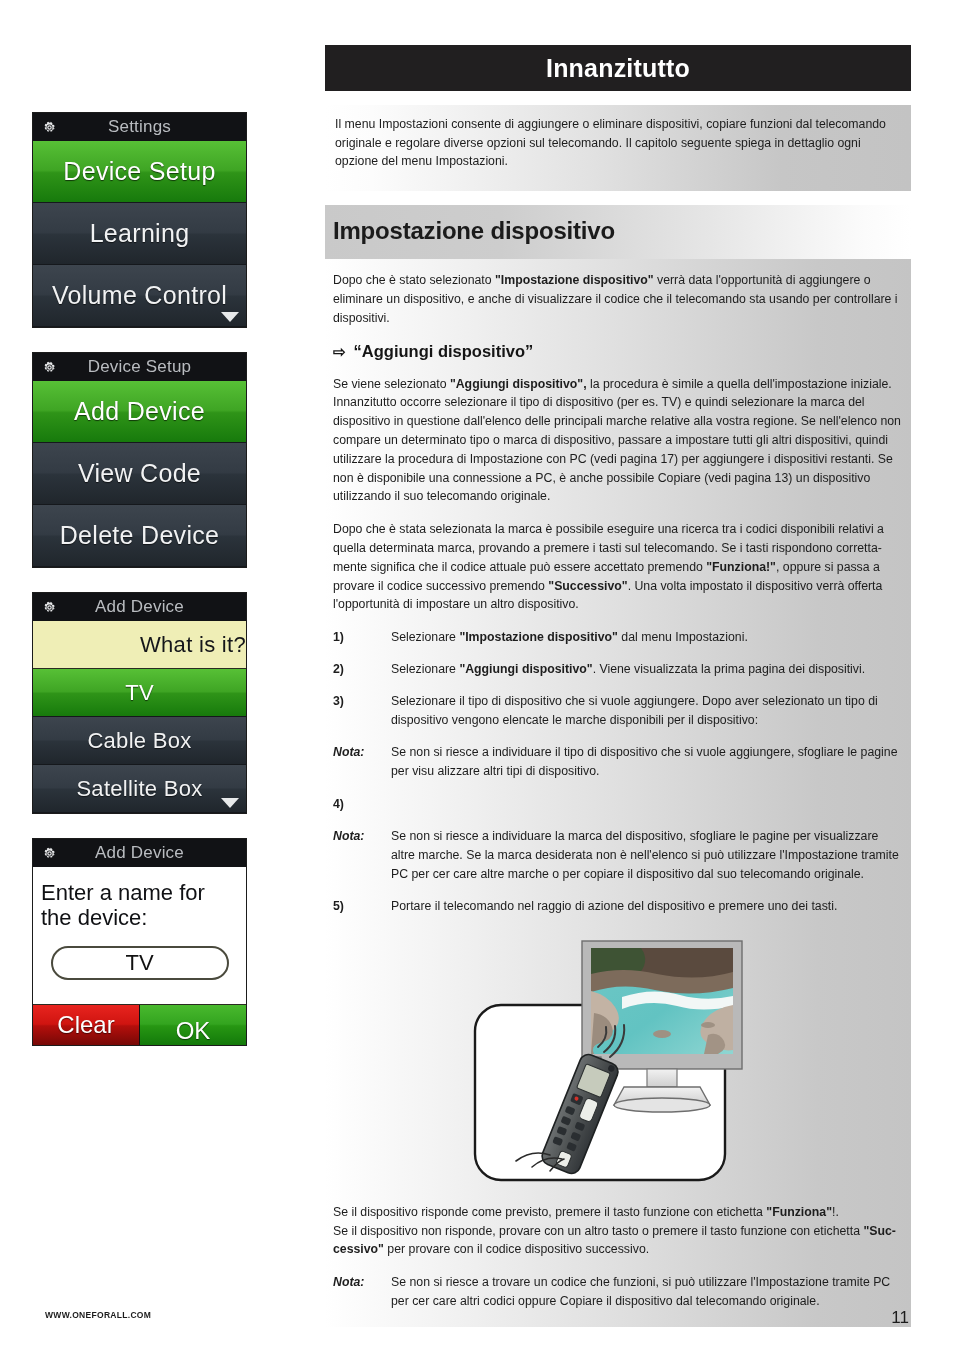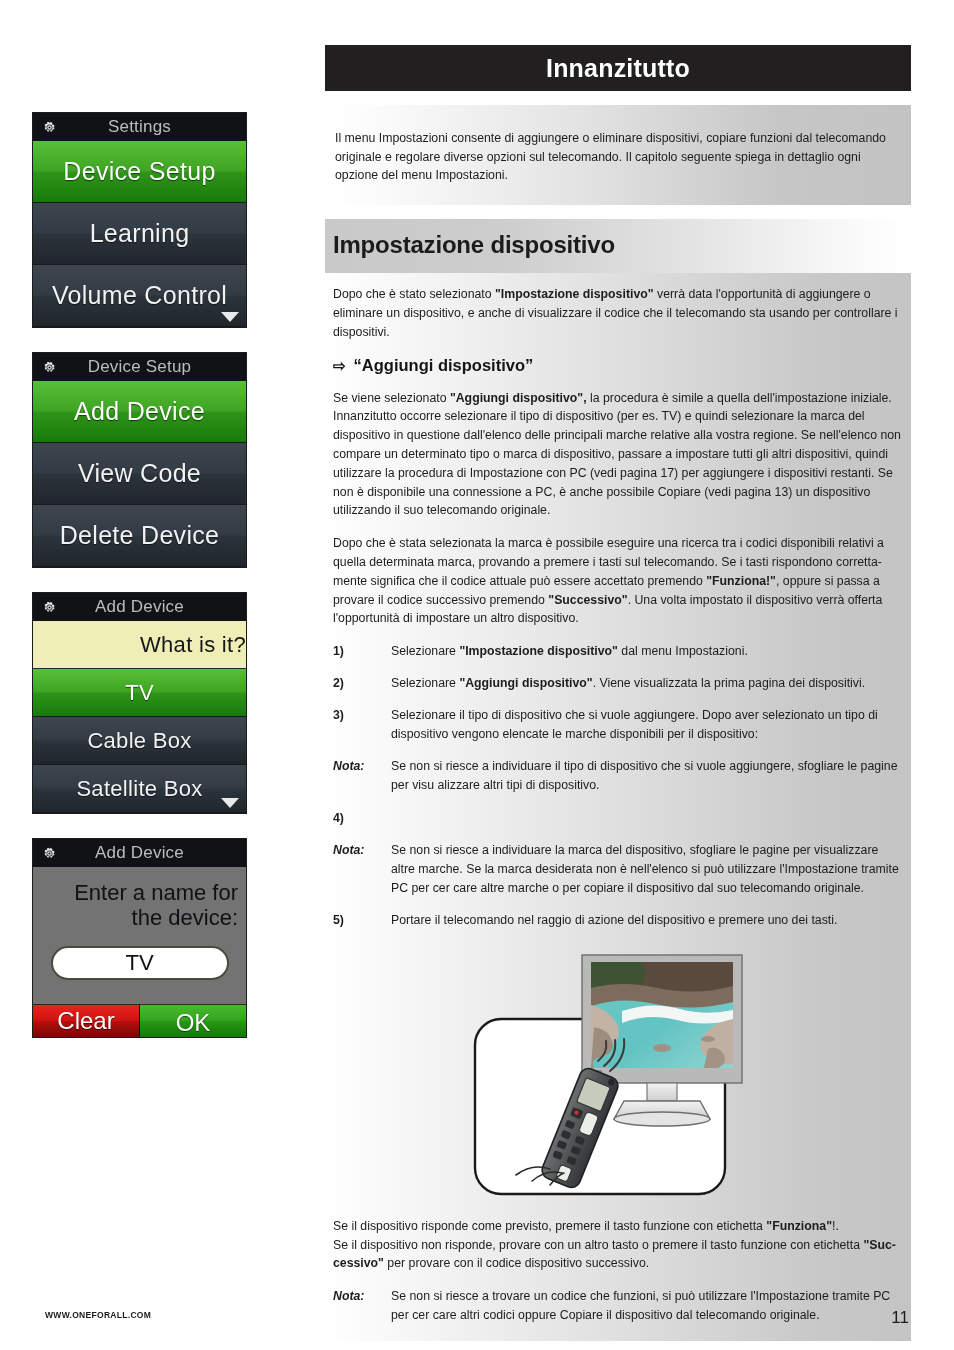--- a/index.html
+++ b/index.html
@@ -38,31 +38,31 @@
     background: linear-gradient(180deg, #57c036 0%, #3fa524 48%, #2f9418 52%, #177a0c 100%);
     color: #ffffff;
   }
   .row.small { height: 48px; font-size: 22px; }
   .row.cream {
     background: #efeeb6; color: #15161a; text-shadow: none;
     border-bottom: 1px solid #2b2b22;
   }
   .row.cream.tall { height: 48px; font-size: 22px; justify-content: flex-end; }
   .panel-cream {
-    background: #737373; color: #15161a; text-align: right;
+    background: #ffffff; color: #15161a; text-align: left;
     padding: 14px 8px 18px; border-bottom: 1px solid #2b2b22;
   }
   .panel-cream .prompt { font-size: 22px; line-height: 1.12; color: #101114; }
   .namebox {
     margin: 16px auto 6px; width: 178px; height: 34px; background: #ffffff;
     border: 2px solid #4a4a3d; border-radius: 17px;
     display: flex; align-items: center; justify-content: center;
     font-size: 22px; color: #111;
   }
-  .btnrow { display: flex; height: 32px; border-radius: 18px; }
+  .btnrow { display: flex; height: 40px; border-radius: 18px; }
   .btnrow .btn {
     flex: 1; display: flex; align-items: center; justify-content: center;
     font-size: 24px; color: #fff; text-shadow: 0 1px 1px rgba(0,0,0,.55);
   }
   .btn.red   { background: linear-gradient(180deg, #e8241f 0%, #cf1410 48%, #b50f0c 52%, #760806 100%); }
   .btn.green { background: linear-gradient(180deg, #49b92e 0%, #33a41f 48%, #279713 52%, #13790a 100%);
                border-left: 1px solid #111; align-items: flex-end; }
   .scrollarrow {
     position: absolute; right: 7px; bottom: 4px; width: 0; height: 0;
     border-left: 9px solid transparent; border-right: 9px solid transparent;
@@ -72,21 +72,21 @@
   
   .main { position: absolute; left: 325px; top: 45px; width: 586px; }
 
   .banner {
     height: 46px; background: #211f20; color: #fff;
     display: flex; align-items: center; justify-content: center;
     font-size: 25px; font-weight: bold; letter-spacing: .2px;
   }
   .grayband {
     background: linear-gradient(90deg, #ffffff 0%, #fcfcfc 8%, #e2e2e2 45%, #c6c6c6 78%, #c3c3c3 100%);
-    padding: 24px 10px 20px 10px;
+    padding: 10px 10px 20px 10px;
   }
   .lead { font-size: 12.3px; line-height: 1.52; color: #1d1d1d; }
 
   .h2band {
     background: linear-gradient(90deg, #c9c9c9 0%, #cdcdcd 30%, #e6e6e6 66%, #fbfbfb 92%, #ffffff 100%);
     padding: 12px 10px 14px 8px;
   }
   .h2band h2 { font-size: 24px; font-weight: bold; color: #1b1b1b; letter-spacing: -.2px; }
 
   .body { background: linear-gradient(90deg, #ffffff 0%, #f4f4f4 18%, #dedede 52%, #c8c8c8 84%, #c4c4c4 100%);

